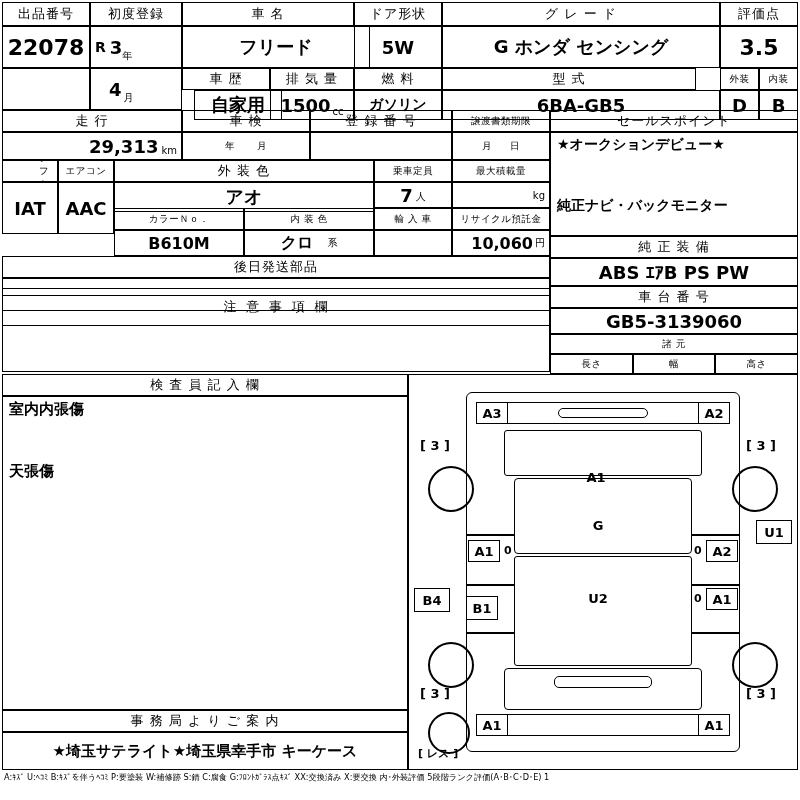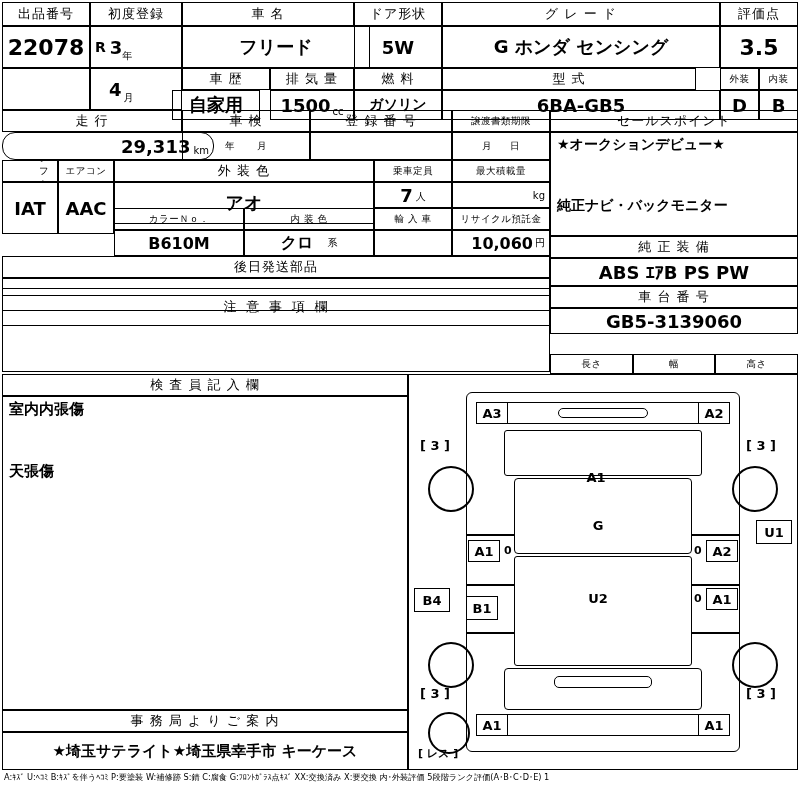--- a/index.html
+++ b/index.html
@@ -67,39 +67,39 @@
   <div class="c lbl" style="left:270px;top:68px;width:84px;height:22px;">排 気 量</div>
   <div class="c lbl" style="left:354px;top:68px;width:88px;height:22px;">燃 料</div>
   <div class="c lbl" style="left:442px;top:68px;width:254px;height:22px;">型 式</div>
   <div class="c lbl9" style="left:720px;top:68px;width:39px;height:22px;">外装</div>
   <div class="c lbl9" style="left:759px;top:68px;width:39px;height:22px;">内装</div>
 
   <div class="c" style="left:90px;top:68px;width:92px;height:42px;justify-content:flex-start;padding-left:18px;">
     <span class="val-md">4</span>
     <span class="sub" style="align-self:flex-end;padding-bottom:4px;margin-left:2px;">月</span>
   </div>
-  <div class="c val-md" style="left:172px;top:90px;width:88px;height:30px;">自家用</div>
+  <div class="c val-md" style="left:194px;top:90px;width:88px;height:30px;">自家用</div>
   <div class="c" style="left:270px;top:90px;width:84px;height:30px;justify-content:center;">
     <span class="val-md">1500</span>
     <span class="unit">cc</span>
   </div>
   <div class="c val" style="left:354px;top:90px;width:88px;height:30px;font-size:14px;">ガソリン</div>
   <div class="c val-md" style="left:442px;top:90px;width:278px;height:30px;">6BA-GB5</div>
   <div class="c val-md" style="left:720px;top:90px;width:39px;height:30px;">D</div>
   <div class="c val-md" style="left:759px;top:90px;width:39px;height:30px;">B</div>
 
   <div class="c" style="left:2px;top:68px;width:88px;height:42px;"></div>
 
   <div class="c lbl" style="left:2px;top:110px;width:180px;height:22px;">走 行</div>
   <div class="c lbl" style="left:182px;top:110px;width:128px;height:22px;">車 検</div>
   <div class="c lbl" style="left:310px;top:110px;width:142px;height:22px;">登 録 番 号</div>
   <div class="c lbl9" style="left:452px;top:110px;width:98px;height:22px;">譲渡書類期限</div>
   <div class="c lbl" style="left:550px;top:110px;width:248px;height:22px;">セールスポイント</div>
 
-  <div class="c right" style="left:2px;top:132px;width:212px;height:28px;border-radius:13px;">
+  <div class="c right" style="left:2px;top:132px;width:180px;height:28px;">
     <span class="val-md">29,313</span>
     <span class="sub" style="align-self:flex-end;padding-bottom:3px;margin-left:3px;">km</span>
   </div>
   <div class="c" style="left:182px;top:132px;width:128px;height:28px;">
     <span class="lbl9" style="margin-right:22px;">年</span>
     <span class="lbl9">月</span>
   </div>
   <div class="c val" style="left:310px;top:132px;width:142px;height:28px;"></div>
   <div class="c" style="left:452px;top:132px;width:98px;height:28px;">
     <span class="lbl9" style="margin-right:18px;">月</span>
@@ -114,21 +114,21 @@
   </div>
 
   <div class="c lbl9" style="left:2px;top:160px;width:56px;height:22px;padding-left:36px;">シフト</div>
   <div class="c lbl9" style="left:58px;top:160px;width:56px;height:22px;">エアコン</div>
   <div class="c lbl" style="left:114px;top:160px;width:260px;height:22px;">外 装 色</div>
   <div class="c lbl9" style="left:374px;top:160px;width:78px;height:22px;">乗車定員</div>
   <div class="c lbl9" style="left:452px;top:160px;width:98px;height:22px;">最大積載量</div>
 
   <div class="c val-md" style="left:2px;top:182px;width:56px;height:52px;">IAT</div>
   <div class="c val-md" style="left:58px;top:182px;width:56px;height:52px;">AAC</div>
-  <div class="c val-md" style="left:114px;top:182px;width:260px;height:42px;">アオ</div>
+  <div class="c val-md" style="left:114px;top:182px;width:260px;height:30px;">アオ</div>
   <div class="c" style="left:374px;top:182px;width:78px;height:26px;">
     <span class="val-md">7</span>
     <span class="sub" style="align-self:flex-end;padding-bottom:3px;margin-left:3px;">人</span>
   </div>
   <div class="c right" style="left:452px;top:182px;width:98px;height:26px;">
     <span class="val"></span>
     <span class="sub" style="margin-left:3px;">kg</span>
   </div>
 
   <div class="c lbl9" style="left:114px;top:208px;width:130px;height:22px;">カラーＮｏ．</div>
@@ -152,20 +152,21 @@
 
   <div class="c lbl" style="left:550px;top:236px;width:248px;height:22px;">純 正 装 備</div>
   <div class="c val-md" style="left:550px;top:258px;width:248px;height:28px;">ABS ｴｱB PS PW</div>
 
   <div class="c lbl" style="left:2px;top:288px;width:548px;height:38px;font-family:Liberation Mono, monospace;">注 意 事 項 欄</div>
   <div class="c left" style="left:2px;top:310px;width:548px;height:62px;align-items:flex-start;padding-top:3px;"></div>
 
   <div class="c lbl" style="left:550px;top:286px;width:248px;height:22px;">車 台 番 号</div>
   <div class="c val-md" style="left:550px;top:308px;width:248px;height:26px;">GB5-3139060</div>
 
+  <div class="c lbl9" style="left:550px;top:334px;width:248px;height:20px;">諸  元</div>
   <div class="c lbl9" style="left:550px;top:354px;width:83px;height:20px;">長さ</div>
   <div class="c lbl9" style="left:633px;top:354px;width:82px;height:20px;">幅</div>
   <div class="c lbl9" style="left:715px;top:354px;width:83px;height:20px;">高さ</div>
 
   <div class="c lbl" style="left:2px;top:374px;width:406px;height:22px;">検 査 員 記 入 欄</div>
   <div class="c col" style="left:2px;top:396px;width:406px;height:314px;align-items:flex-start;justify-content:flex-start;padding:3px 0 0 6px;">
     <div class="note-line">室内内張傷</div>
     <div class="note-line">天張傷</div>
   </div>
 

